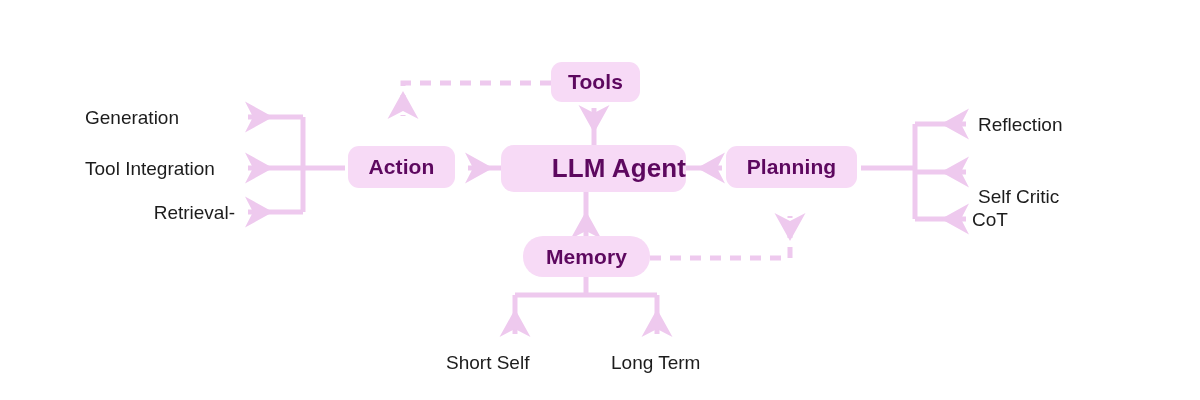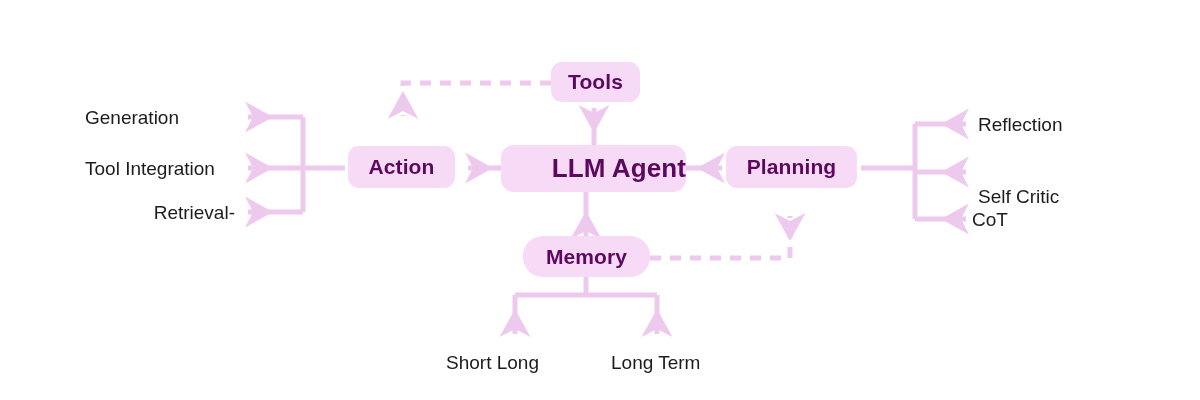--- a/index.html
+++ b/index.html
@@ -149,20 +149,20 @@
 
   <div class="leaf leaf-right" style="left:978px; top:160px;margin-top:24px;">
     <span>Self Critic</span>
   </div>
 
   <div class="leaf leaf-right" style="left:972px; top:207px;">
     <span>CoT</span>
   </div>
 
   <div class="leaf" style="left:446px; top:350px;">
-    <span>Short Long</span>
+    <span>Short Self</span>
   </div>
 
   <div class="leaf" style="left:611px; top:350px;">
     <span>Long Term</span>
   </div>
 
 </div>
 
 </body></html>

